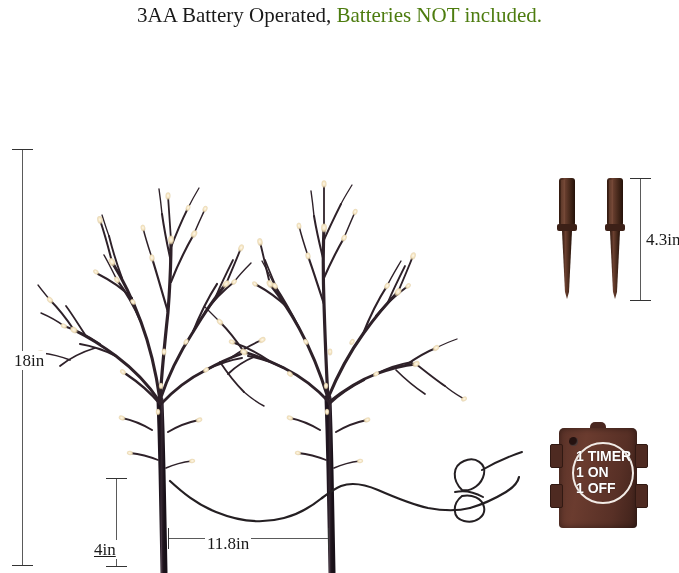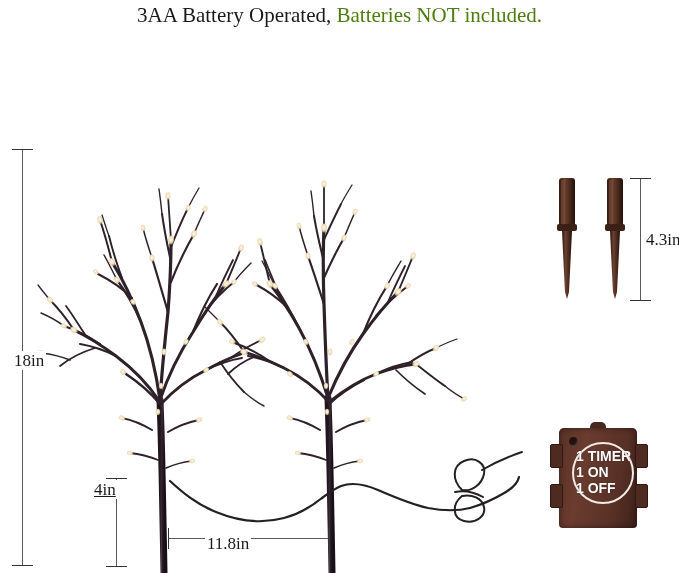--- a/index.html
+++ b/index.html
@@ -385,21 +385,21 @@
   </svg>
 
   <div class="dim-line-v" style="left:22px; top:149px; height:417px;"></div>
   <div class="cap-h" style="left:12px; top:149px; width:21px;"></div>
   <div class="cap-h" style="left:12px; top:565px; width:21px;"></div>
   <div class="dim-label" style="left:12px; top:340px;margin-top:11px;">18in</div>
 
   <div class="dim-line-v" style="left:116px; top:478px; height:88px;"></div>
   <div class="cap-h" style="left:106px; top:478px; width:21px;"></div>
   <div class="cap-h" style="left:106px; top:566px; width:21px;"></div>
-  <div class="dim-label" style="left:92px; top:480px;text-decoration:underline;">4in</div>
+  <div class="dim-label" style="left:92px; top:540px;text-decoration:underline;">4in</div>
 
   <div class="dim-line-h" style="left:168px; top:538px; width:160px;"></div>
   <div class="cap-v" style="left:168px; top:528px; height:21px;"></div>
   <div class="cap-v" style="left:328px; top:528px; height:21px;"></div>
   <div class="dim-label" style="left:205px; top:534px;">11.8in</div>
 
   <div class="dim-line-v" style="left:640px; top:178px; height:122px;"></div>
   <div class="cap-h" style="left:630px; top:178px; width:21px;"></div>
   <div class="cap-h" style="left:630px; top:300px; height:1px; width:21px;"></div>
   <div class="dim-label" style="left:644px; top:230px;">4.3in</div>

